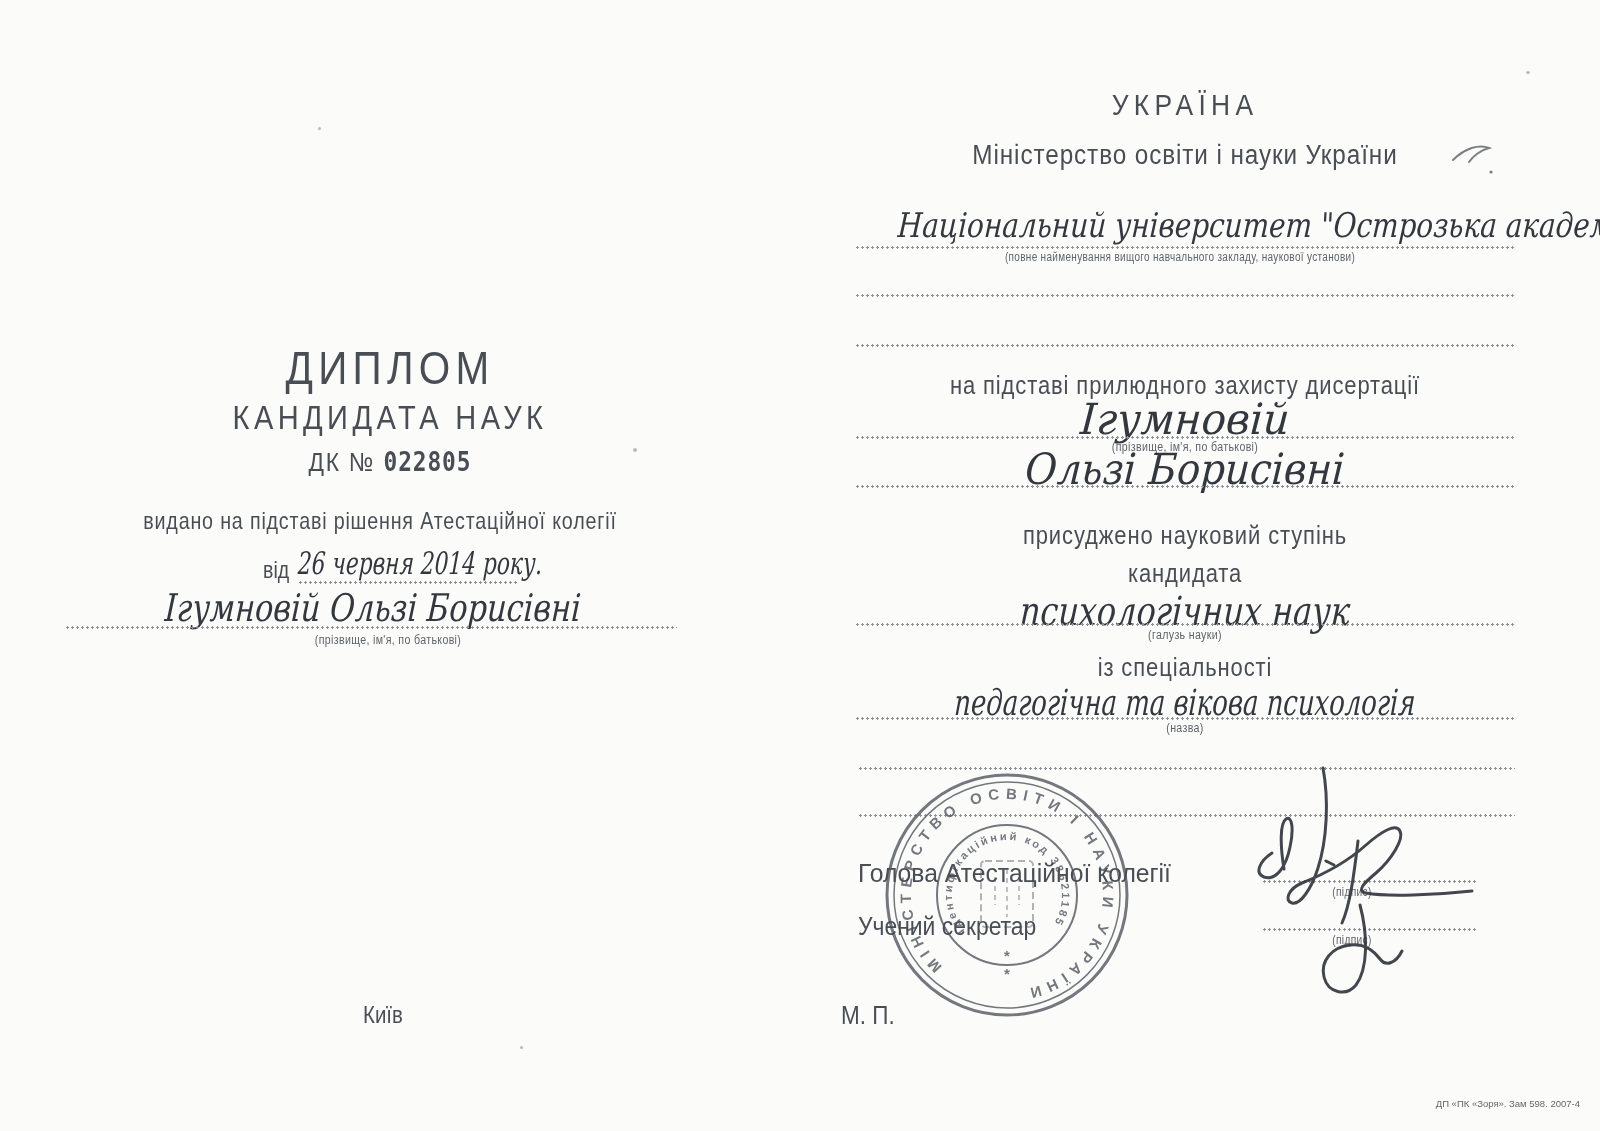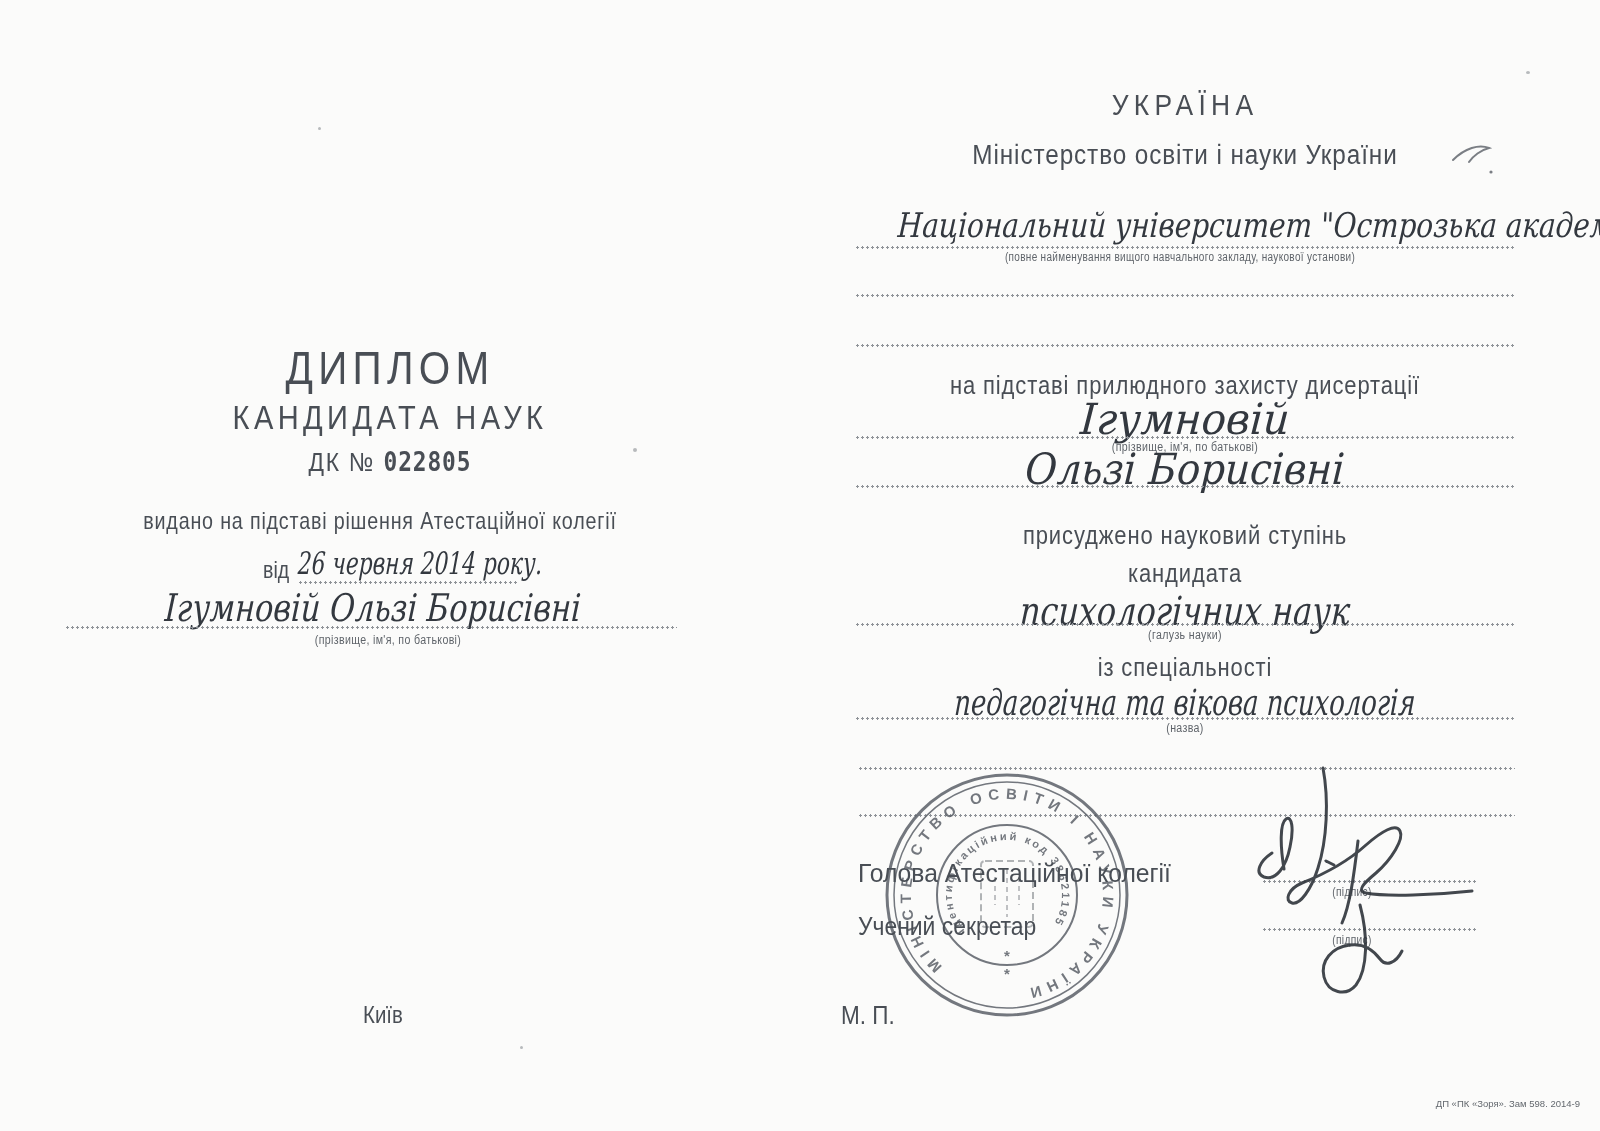--- a/index.html
+++ b/index.html
@@ -142,21 +142,21 @@
         <path d="M 62,108 C 50,116 44,128 54,132 C 66,136 76,122 80,102 C 84,84 82,70 76,74 C 70,78 70,100 74,124"></path>
         <path d="M 116,116 l 8,4"></path>
         <path d="M 113,23 C 119,55 117,95 108,123 C 101,145 90,160 82,158 C 74,156 78,144 92,138 C 112,130 136,118 156,100 C 172,86 186,78 190,86 C 194,94 182,114 166,128 C 154,138 146,146 156,148 C 176,152 226,150 262,146"></path>
         <path d="M 148,96 C 144,130 140,160 132,178"></path>
         <path d="M 150,160 C 158,190 158,224 146,240 C 136,252 118,248 114,232 C 110,216 122,202 140,200 C 154,198 164,206 170,214 C 176,222 186,218 192,206"></path>
       </g>
     </svg>
 
     <div class="t p" style="left:841px;top:1001px;font-size:25px;transform:scaleX(.9);transform-origin:left;">М. П.</div>
 
-    <div class="t" style="left:1405px;top:1098px;width:175px;text-align:right;font-size:9.5px;color:#63686e;">ДП «ПК «Зоря». Зам 598. 2014-9</div>
+    <div class="t" style="left:1405px;top:1098px;width:175px;text-align:right;font-size:9.5px;color:#63686e;">ДП «ПК «Зоря». Зам 598. 2007-4</div>
 
     <svg style="left:1445px;top:138px;" width="60" height="45" viewBox="0 0 60 45">
       <g fill="none" stroke="#7a7e84" stroke-width="2" stroke-linecap="round">
         <path d="M 8,22 C 20,10 34,6 44,10 C 36,12 28,18 24,24"></path>
       </g>
       <circle cx="46" cy="34" r="1.6" fill="#7a7e84"></circle>
     </svg>
   </div>
 
   <div class="speck" style="left:318px;top:127px;width:3px;height:3px;"></div>

